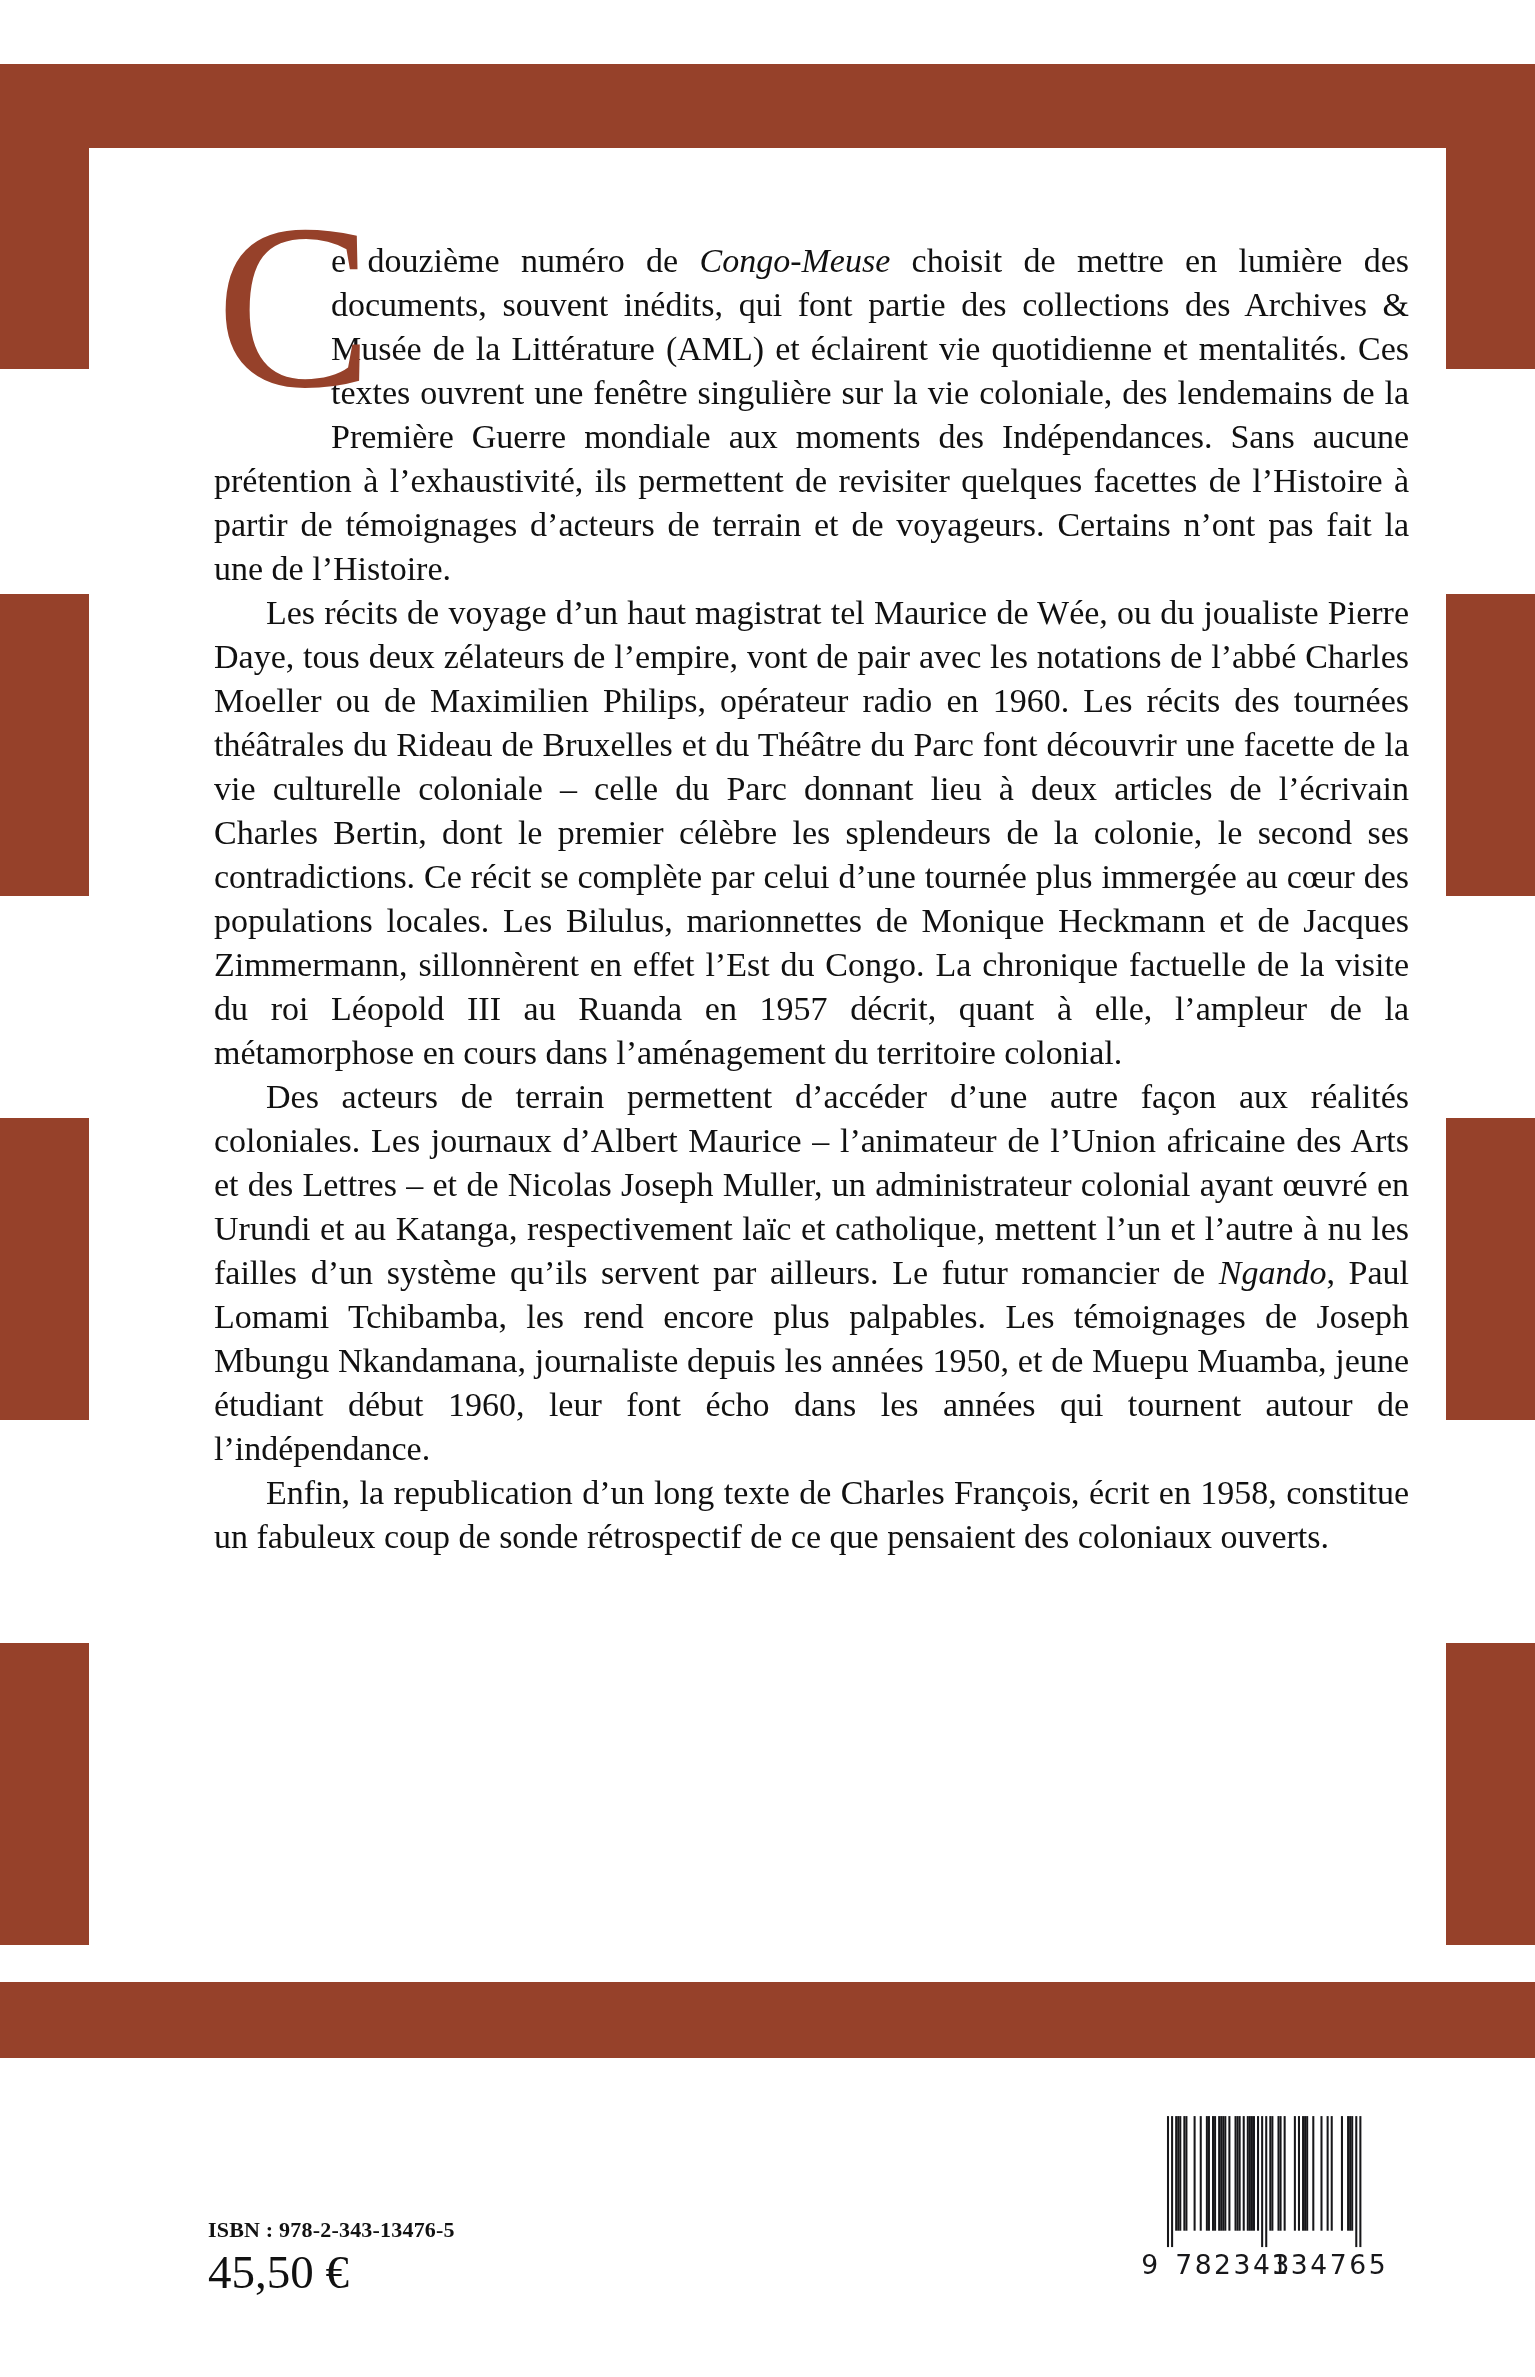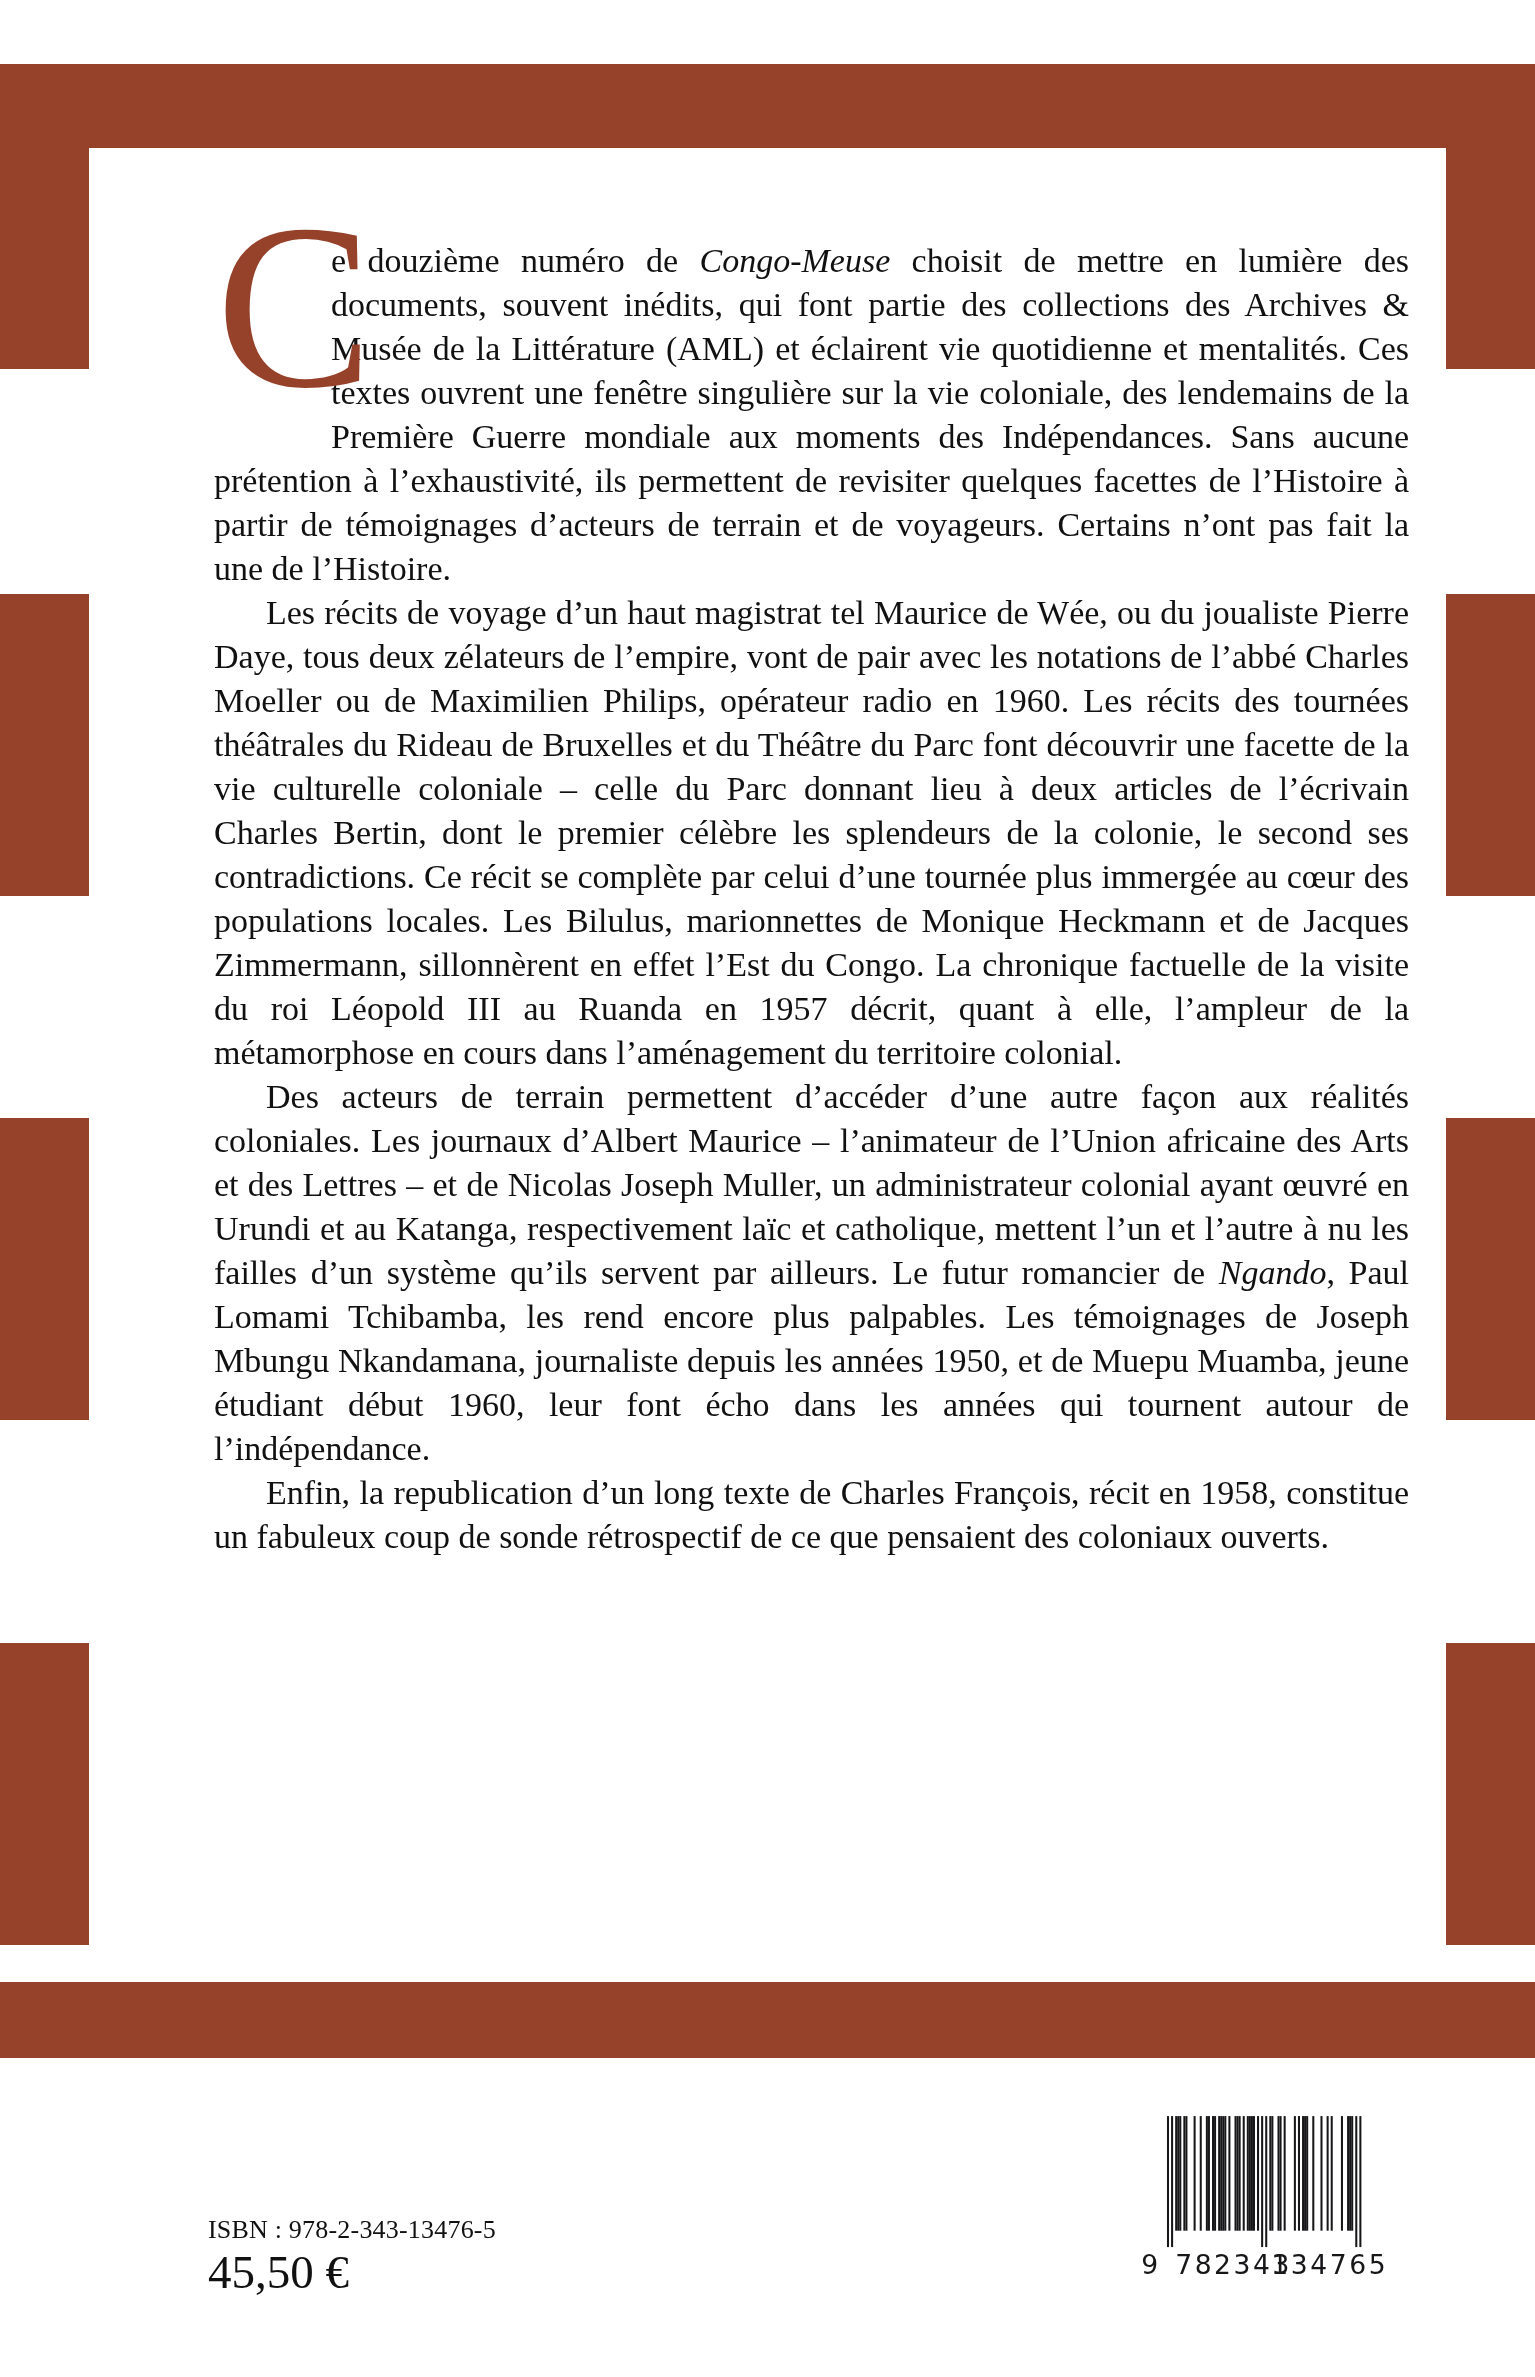--- a/index.html
+++ b/index.html
@@ -87,23 +87,24 @@
   em { font-style: italic; }
 
   
   .isbn-block {
     position: absolute;
     left: 208px;
     top: 2211px;
     color: #111111;
   }
   .isbn-line {
-    font-size: 26px;
+    font-size: 22px;
     line-height: 37px;
     letter-spacing: 0.2px;
+    font-weight: bold;
   }
   .price-line {
     font-size: 47px;
     line-height: 49px;
   }
 
   
   .barcode {
     position: absolute;
     left: 1122px;
@@ -127,21 +128,21 @@
 <div class="frame-bar bar-r4"></div>
 <div class="frame-bar bar-bottom"></div>
 <div class="frame-inner"></div>
 
 <div class="dropcap">C</div>
 
 <div class="blurb" id="blurb-container">
     <p class="first"><span class="dc-spacer"></span><span>e douzième numéro de </span><em>Congo-Meuse</em><span> choisit de mettre en lumière des documents, souvent inédits, qui font partie des collections des Archives &amp; Musée de la Littérature (AML) et éclairent vie quotidienne et mentalités. Ces textes ouvrent une fenêtre singulière sur la vie coloniale, des lendemains de la Première Guerre mondiale aux moments des Indépendances. Sans aucune prétention à l’exhaustivité, ils permettent de revisiter quelques facettes de l’Histoire à partir de témoignages d’acteurs de terrain et de voyageurs. Certains n’ont pas fait la une de l’Histoire.</span></p>
     <p><span>Les récits de voyage d’un haut magistrat tel Maurice de Wée, ou du joualiste Pierre Daye, tous deux zélateurs de l’empire, vont de pair avec les notations de l’abbé Charles Moeller ou de Maximilien Philips, opérateur radio en 1960. Les récits des tournées théâtrales du Rideau de Bruxelles et du Théâtre du Parc font découvrir une facette de la vie culturelle coloniale – celle du Parc donnant lieu à deux articles de l’écrivain Charles Bertin, dont le premier célèbre les splendeurs de la colonie, le second ses contradictions. Ce récit se complète par celui d’une tournée plus immergée au cœur des populations locales. Les Bilulus, marionnettes de Monique Heckmann et de Jacques Zimmermann, sillonnèrent en effet l’Est du Congo. La chronique factuelle de la visite du roi Léopold III au Ruanda en 1957 décrit, quant à elle, l’ampleur de la métamorphose en cours dans l’aménagement du territoire colonial.</span></p>
     <p><span>Des acteurs de terrain permettent d’accéder d’une autre façon aux réalités coloniales. Les journaux d’Albert Maurice – l’animateur de l’Union africaine des Arts et des Lettres – et de Nicolas Joseph Muller, un administrateur colonial ayant œuvré en Urundi et au Katanga, respectivement laïc et catholique, mettent l’un et l’autre à nu les failles d’un système qu’ils servent par ailleurs. Le futur romancier de </span><em>Ngando</em><span>, Paul Lomami Tchibamba, les rend encore plus palpables. Les témoignages de Joseph Mbungu Nkandamana, journaliste depuis les années 1950, et de Muepu Muamba, jeune étudiant début 1960, leur font écho dans les années qui tournent autour de l’indépendance.</span></p>
-    <p><span>Enfin, la republication d’un long texte de Charles François, récit en 1958, constitue un fabuleux coup de sonde rétrospectif de ce que pensaient des coloniaux ouverts.</span></p>
+    <p><span>Enfin, la republication d’un long texte de Charles François, écrit en 1958, constitue un fabuleux coup de sonde rétrospectif de ce que pensaient des coloniaux ouverts.</span></p>
   </div>
 
 <div class="isbn-block">
   <div class="isbn-line">ISBN : 978-2-343-13476-5</div>
   <div class="price-line">45,50 €</div>
 </div>
 
 <div class="barcode" id="barcode-container">
     <svg width="268" height="176" viewBox="0 0 218 172">
       <rect x="22" y="4" width="2" height="128" fill="#17171a"></rect>

